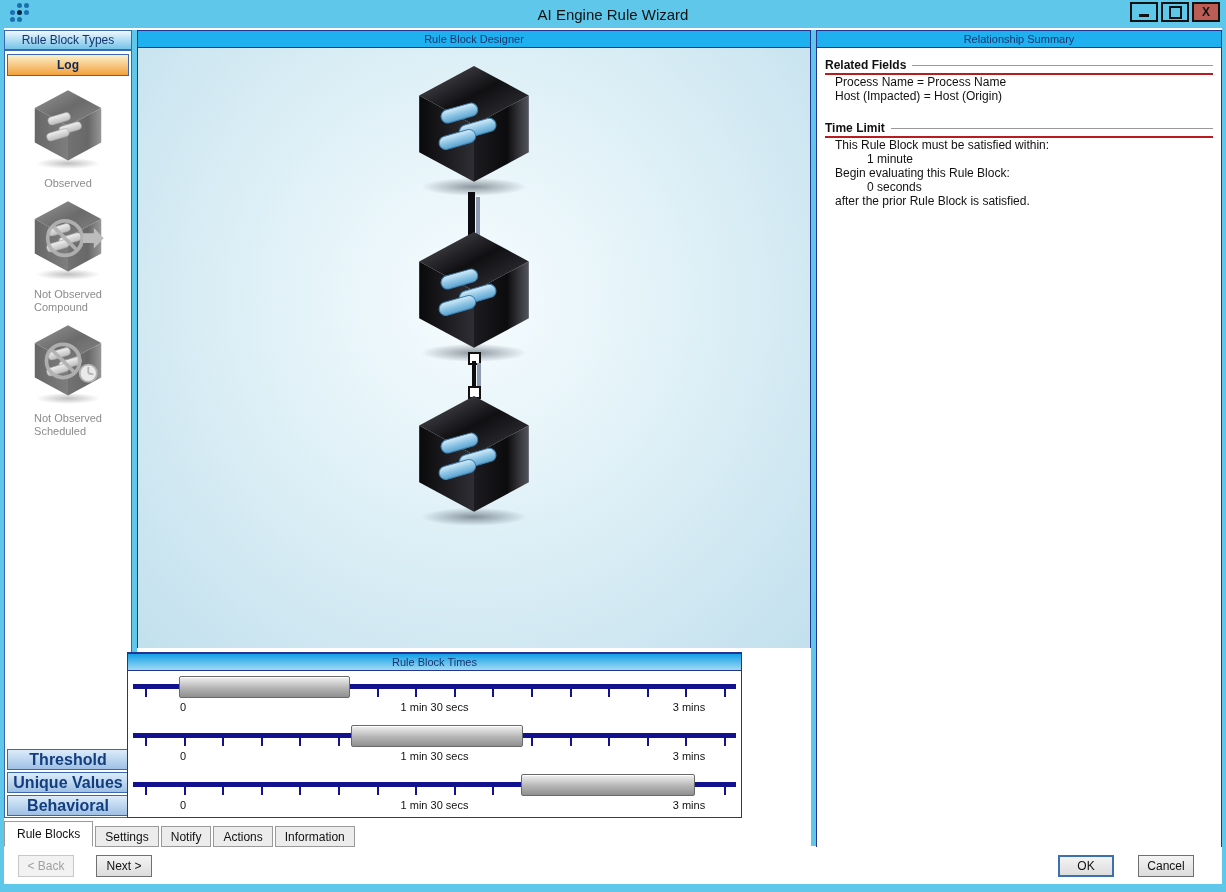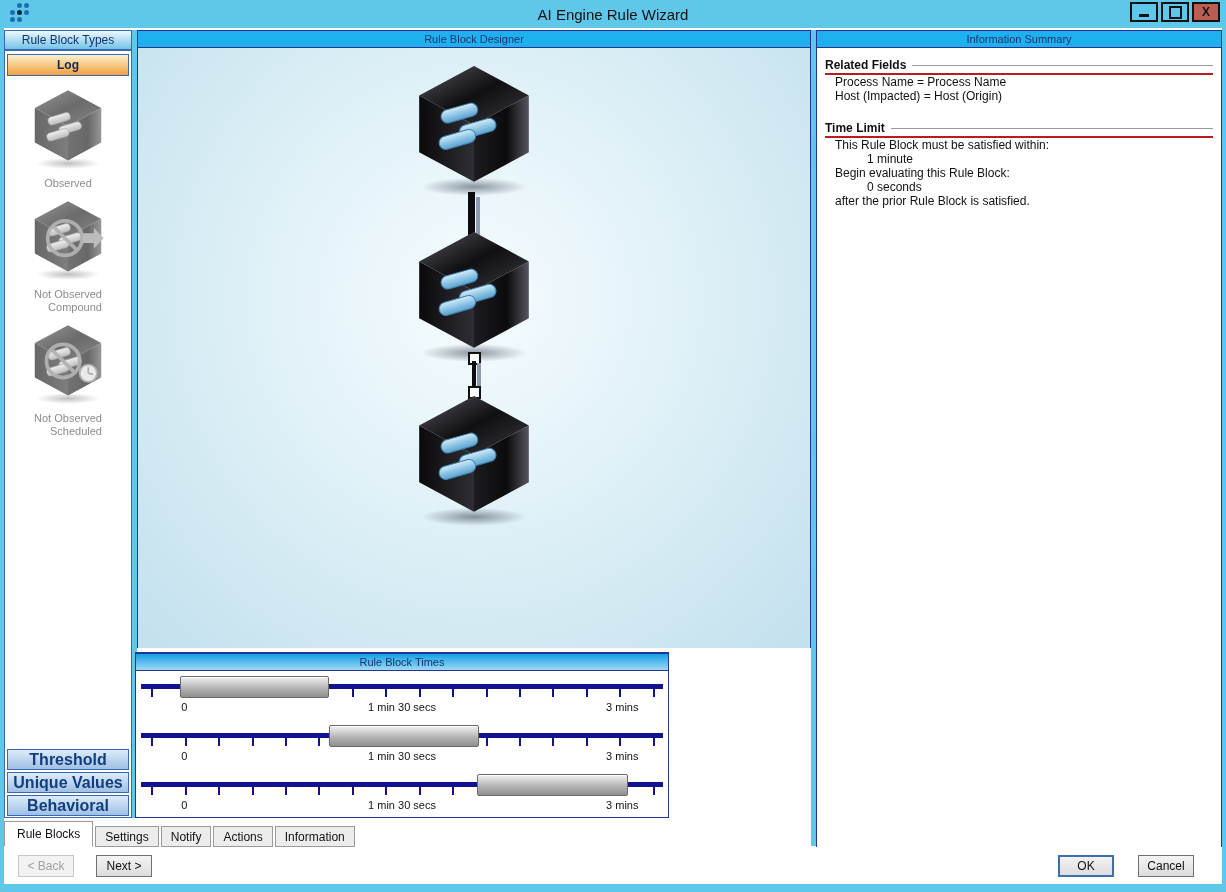--- a/index.html
+++ b/index.html
@@ -19,36 +19,36 @@
   .panel-hdr{height:16px;line-height:16px;text-align:center;font-size:11px;color:#16356e;border-bottom:1px solid #24348f;}
   .cyanhdr{background:#1fb0f0;}
   .gradhdr{background:linear-gradient(180deg,#14a0e6,#9fd9f4);}
   .bluegap{position:absolute;background:#5fc7e9;}
   
   .leftpanel{position:absolute;left:0;top:2px;width:128px;height:788px;background:#fff;border:1px solid #3a67b1;box-sizing:border-box;display:flex;flex-direction:column;}
   .lp-hdr{height:18px;line-height:18px;text-align:center;font-size:12px;color:#16356e;background:linear-gradient(180deg,#eef8fe,#74c3e8);border-bottom:2px solid #3a67b1;}
   .logbtn{margin:3px 2px;height:20px;line-height:20px;text-align:center;font-size:12px;font-weight:bold;color:#102a54;background:linear-gradient(180deg,#fdf0cd,#f2a13c);border:1px solid #3a67b1;cursor:pointer;}
   .lp-item{display:flex;flex-direction:column;align-items:center;margin-top:10px;cursor:pointer;}
   .lp-item svg{filter:grayscale(1) opacity(.62);}
-  .lp-label{font-size:11px;color:#8c8c8c;text-align:right;line-height:13px;margin-top:8px;}
+  .lp-label{font-size:11px;color:#8c8c8c;text-align:left;line-height:13px;margin-top:8px;}
   .lp-spacer{flex:1;}
   .lp-btn{margin:1px 2px;height:19px;line-height:19px;text-align:center;font-size:16px;font-weight:bold;color:#123d7e;background:linear-gradient(180deg,#dcecfa,#9fc0e4);border:1px solid #3a67b1;cursor:pointer;}
   
   .designer{position:absolute;left:133px;top:2px;width:674px;height:618px;border:1px solid #24348f;box-sizing:border-box;background:#cfe8f2;}
   .canvas{position:relative;width:100%;height:600px;background:radial-gradient(ellipse at 50% 42%,#f6fcfe 0%,#e2f2f8 40%,#c2e0ed 100%);overflow:hidden;}
   .cube{position:absolute;left:50%;transform:translateX(-50%);cursor:pointer;}
   .conn1{position:absolute;left:330px;top:144px;width:14px;height:44px;cursor:pointer;}
   .conn1 .b{position:absolute;left:0;top:0;width:7px;height:44px;background:#0c0c10;}
   .conn1 .s{position:absolute;left:8px;top:5px;width:4px;height:42px;background:#8e9ab0;}
   .conn2{position:absolute;left:329px;top:304px;width:16px;height:46px;cursor:pointer;}
   .conn2 .stem{position:absolute;left:5px;top:9px;width:4px;height:28px;background:#0c0c10;}
   .conn2 .stem2{position:absolute;left:10px;top:11px;width:4px;height:28px;background:#8e9ab0;}
   .handle{position:absolute;left:1px;width:9px;height:9px;background:#fff;border:2px solid #111;}
   
-  .times{position:absolute;left:131px;top:624px;width:534px;height:166px;border:1px solid #24348f;box-sizing:border-box;background:#fff;}
+  .times{position:absolute;left:123px;top:624px;width:615px;height:166px;border:1px solid #24348f;box-sizing:border-box;background:#fff;}
   .times .panel-hdr{border-top:1px solid #24348f;}
   .rbt-row{position:relative;height:49px;}
   .rbt-track{position:absolute;left:5px;right:5px;top:13px;height:5px;background:#12128e;}
   .rbt-ticks{position:absolute;left:5px;right:5px;top:18px;height:9px;}
   .rbt-ticks span{position:absolute;top:0;width:2px;height:8px;background:#12128e;}
   .rbt-bar{position:absolute;top:5px;height:20px;background:linear-gradient(180deg,#f2f2f2,#b5b5b5 55%,#8f8f8f);border:1px solid #6a6a6a;border-radius:2px;box-shadow:inset 0 1px 0 #fff;cursor:grab;}
   .rbt-labels{position:absolute;left:5px;right:5px;top:30px;height:14px;font-size:11px;color:#111;}
   .rbt-labels b{position:absolute;transform:translateX(-50%);font-weight:normal;}
   .p0{left:8.3%;} .p1{left:50%;} .p2{left:92.2%;}
   
@@ -301,21 +301,21 @@
           <b class="p0">0</b>
           <b class="p1">1 min 30 secs</b>
           <b class="p2">3 mins</b>
         </div>
       </div>
     </div>
 
     <div class="bluegap" style="left:807px;top:2px;width:5px;height:816px;"></div>
 
     <div class="rightpanel">
-      <div class="panel-hdr cyanhdr">Information Summary</div>
+      <div class="panel-hdr cyanhdr">Relationship Summary</div>
       <div class="sum-body">
         <div class="grp">
           <span class="t">Related Fields</span>
             <span class="ln"></span>
         </div>
         <div class="sline in1">Process Name = Process Name</div>
         <div class="sline in1">Host (Impacted) = Host (Origin)</div>
         <div class="gap8"></div>
         <div class="grp">
           <span class="t">Time Limit</span>

